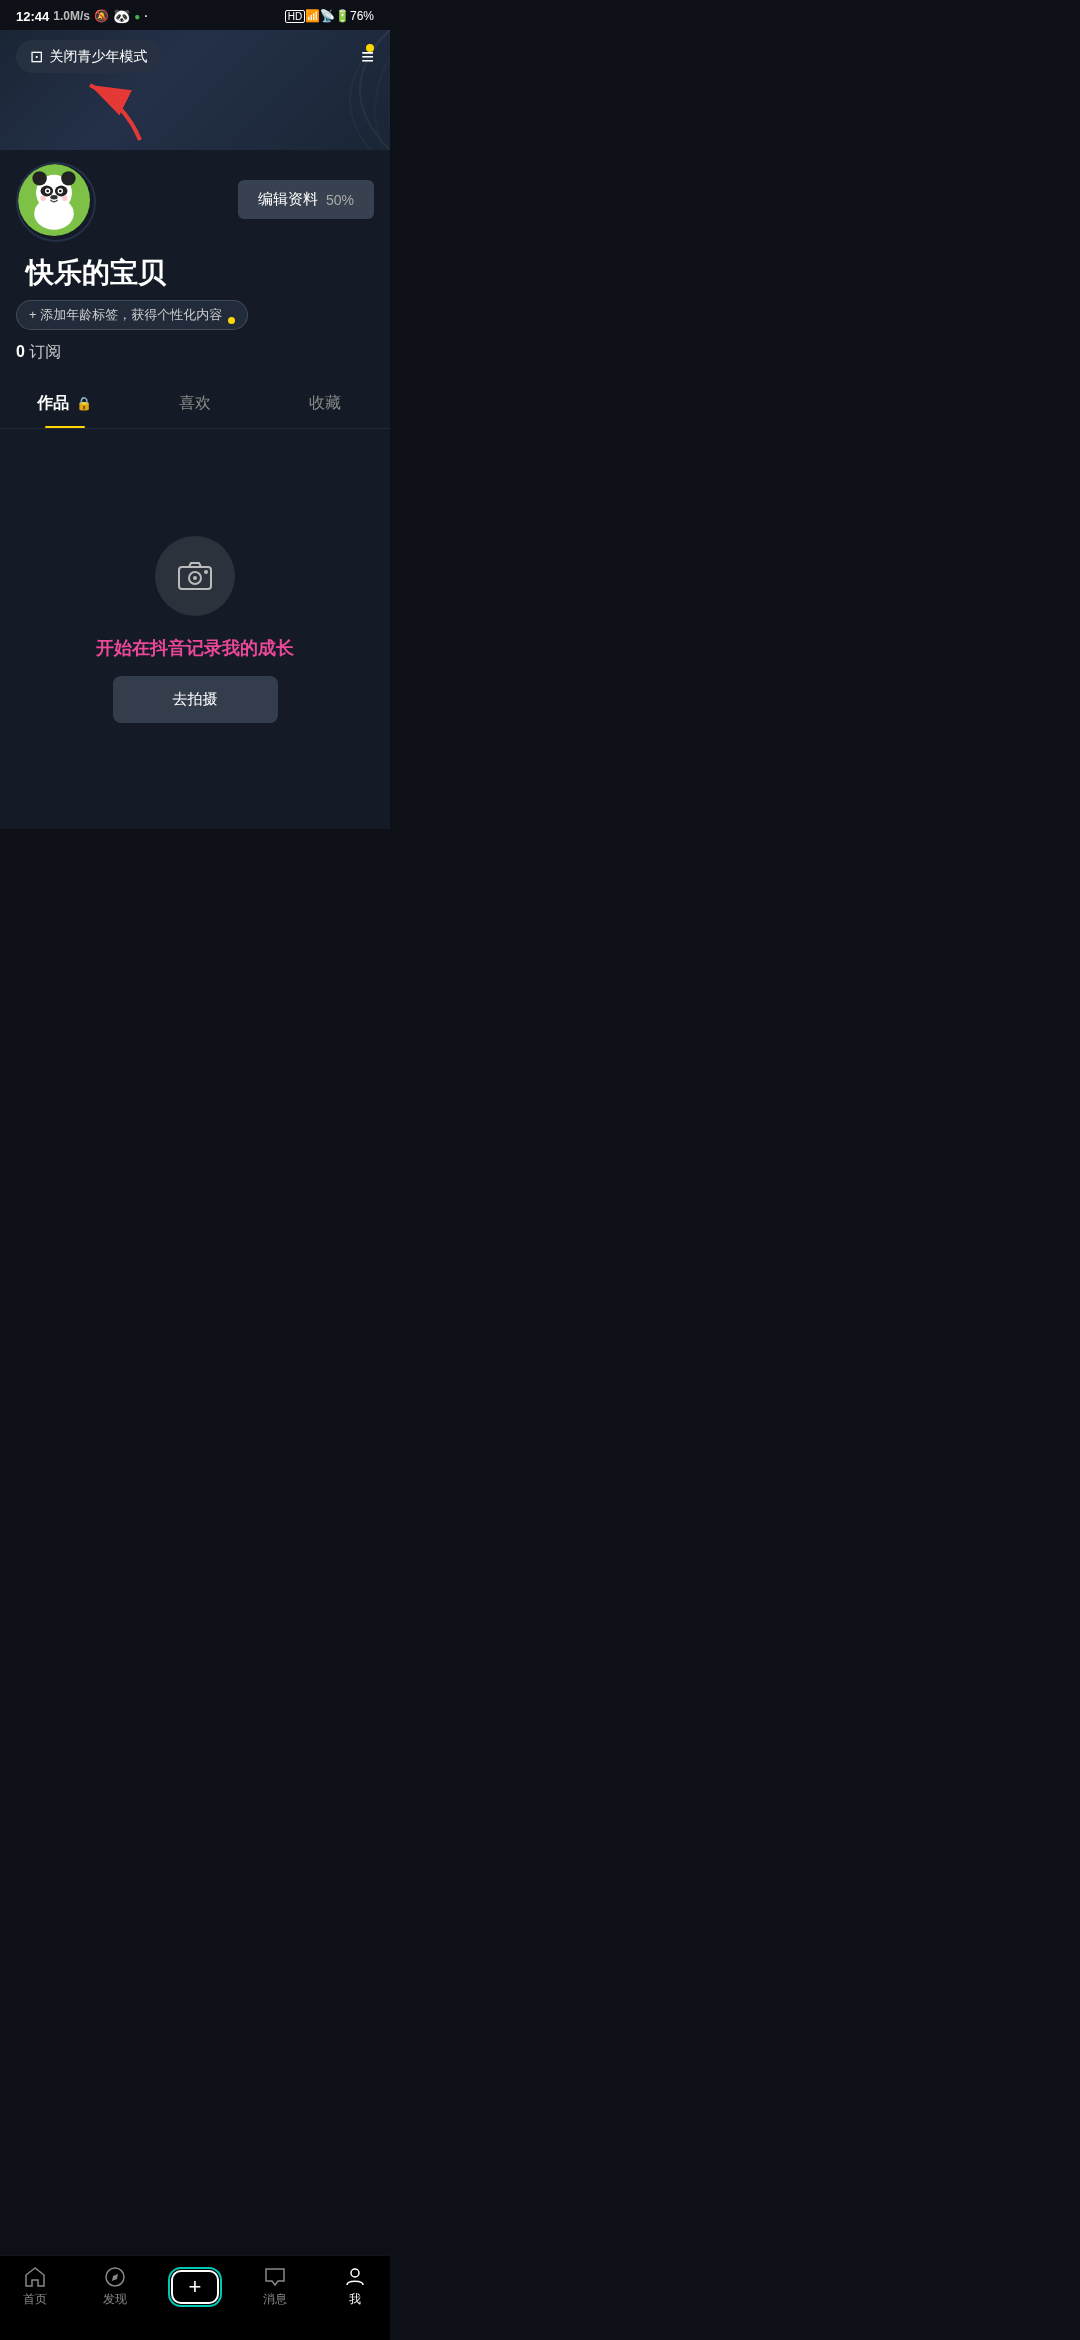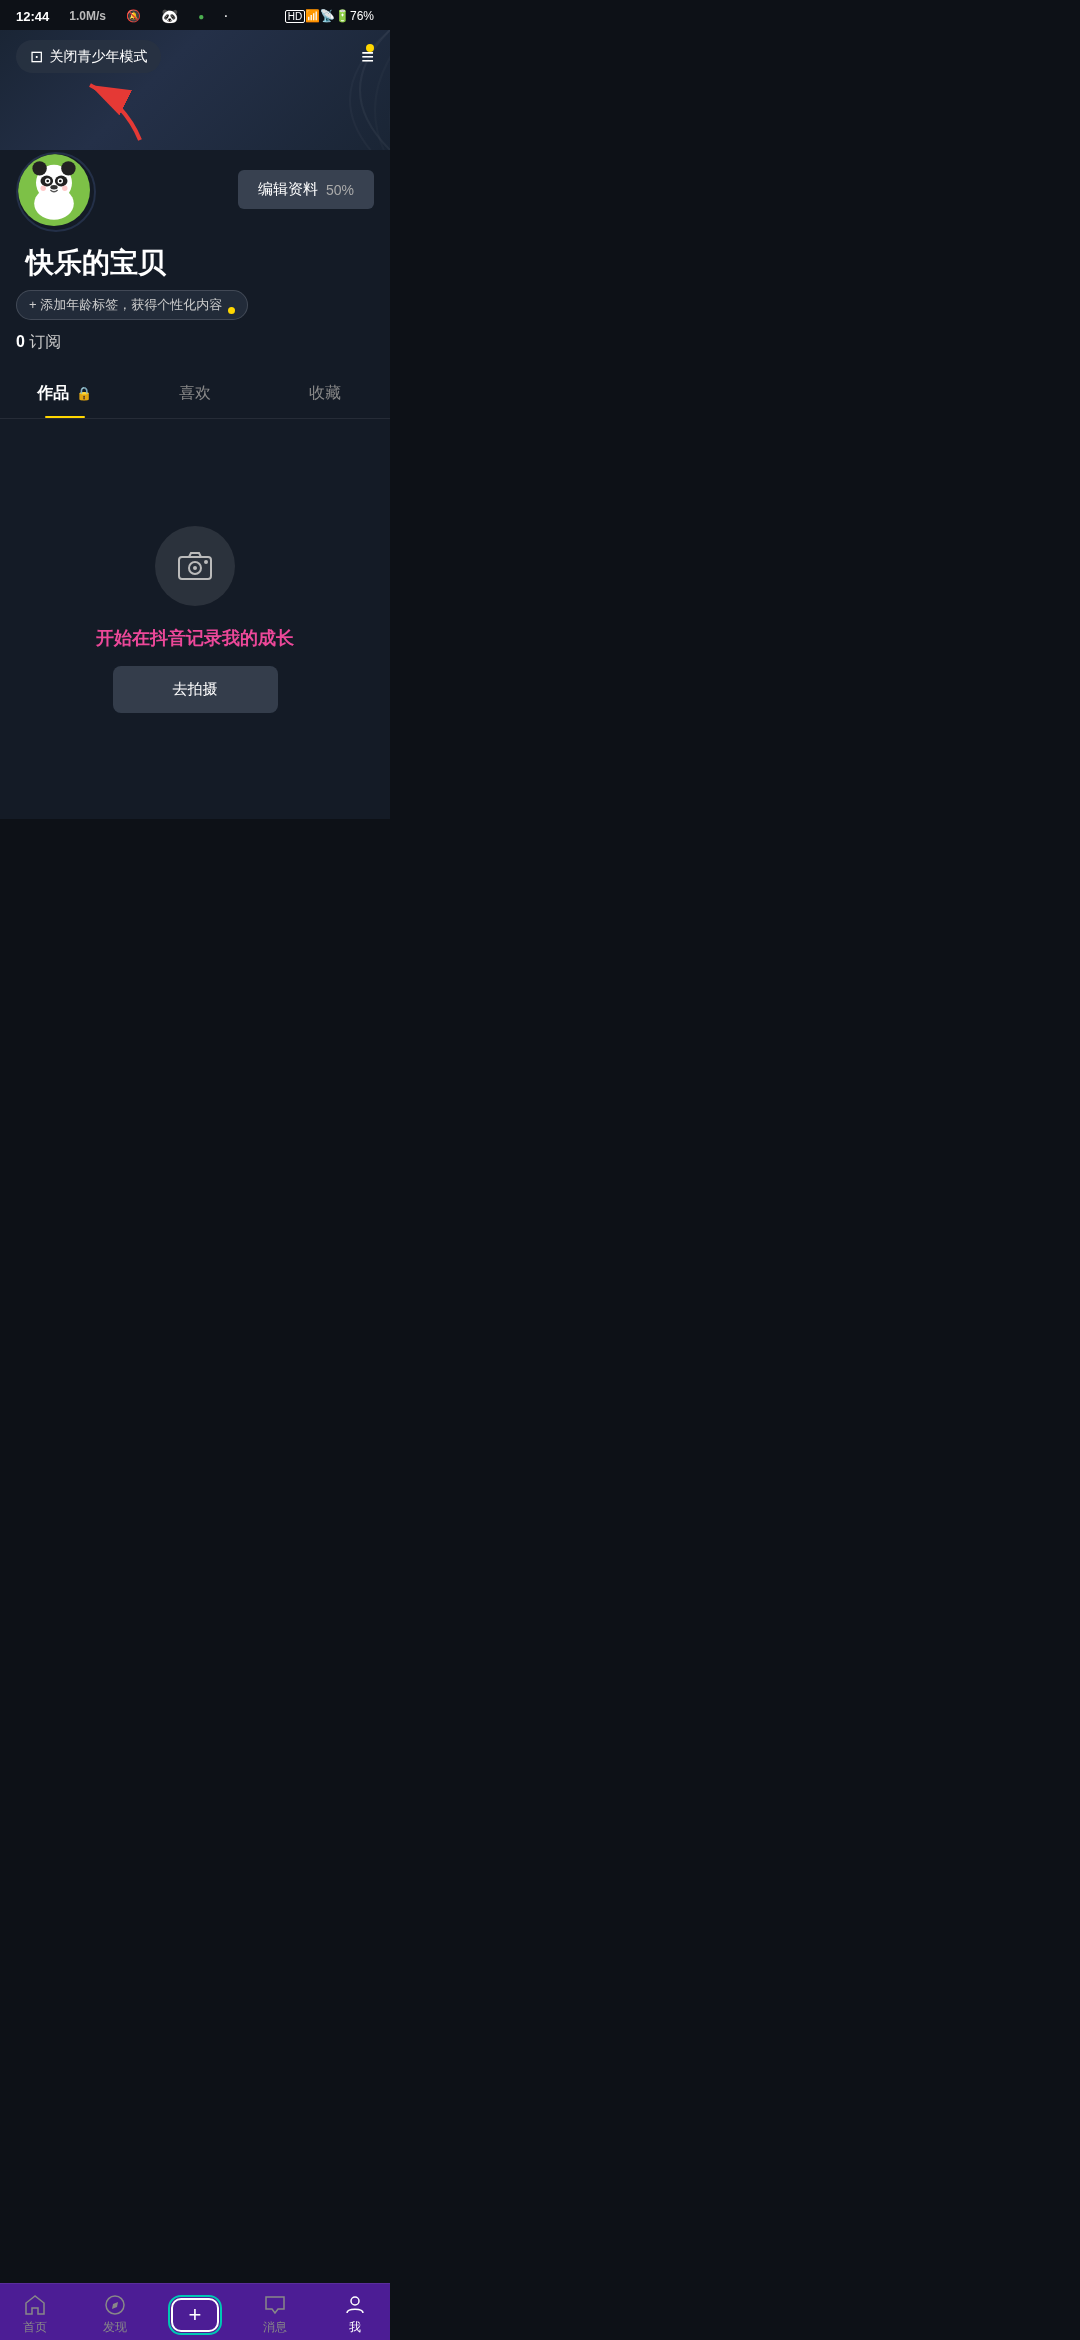--- a/index.html
+++ b/index.html
@@ -19,21 +19,21 @@
       display: flex;
       justify-content: space-between;
       align-items: center;
       padding: 8px 16px 6px;
       font-size: 12px;
       color: #fff;
       background: #0d1117;
       position: relative;
       z-index: 10;
     }
-    .status-left { display: flex; align-items: center; gap: 20px; font-size: 13px; font-weight: 600; }
+    .status-left { display: flex; align-items: center; gap: 4px; font-size: 13px; font-weight: 600; }
     .status-right { display: flex; align-items: center; font-size: 12px; }
 
     
     .header-area {
       position: relative;
       height: 120px;
       background: linear-gradient(135deg, #1a2535 0%, #243048 40%, #1a2535 100%);
       overflow: visible;
     }
     .header-bg-pattern {
@@ -90,21 +90,21 @@
     
     .profile-section {
       background: #141b26;
       padding: 0 16px 0;
       position: relative;
     }
     .profile-top {
       display: flex;
       justify-content: space-between;
       align-items: flex-start;
-      padding-top: 12px;
+      padding-top: 22px;
     }
     .avatar-container {
       width: 80px;
       height: 80px;
       border-radius: 50%;
       overflow: hidden;
       border: 2px solid #243048;
       margin-top: -10px;
       flex-shrink: 0;
     }
@@ -229,25 +229,25 @@
       font-size: 15px;
       cursor: pointer;
     }
 
     
     .bottom-nav {
       position: fixed;
       bottom: 0;
       left: 0;
       width: 390px;
-      background: #4c1d95;
+      background: #000000;
       display: flex;
       justify-content: space-around;
       align-items: center;
-      padding: 10px 0 4px;
+      padding: 10px 0 32px;
       border-top: 1px solid rgba(255,255,255,0.08);
       gap: 10px;
     }
     .nav-item {
       display: flex;
       flex-direction: column;
       align-items: center;
       gap: 3px;
       cursor: pointer;
       min-width: 60px;

